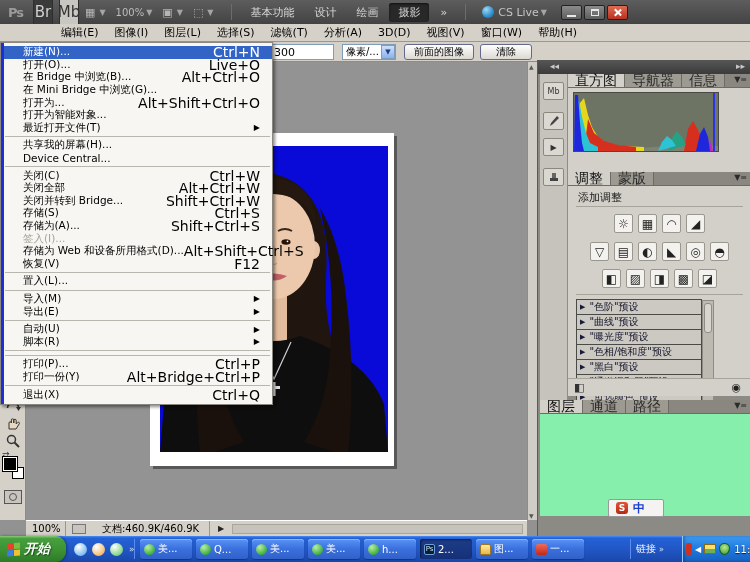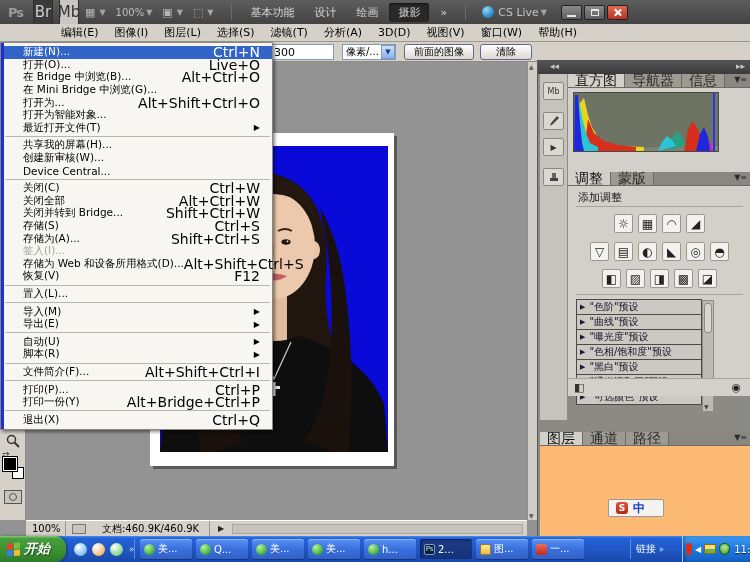--- a/index.html
+++ b/index.html
@@ -132,21 +132,21 @@
     display:flex; align-items:center; font-size:10px; color:#14142a; cursor:default; }
   .preset-row .tri { font-size:7px; margin:0 4px 0 3px; color:#1a1a3a; }
   .preset-scroll { position:absolute; left:134px; top:128px; width:12px; height:112px; background:#bdbab2; border:1px solid #8f8c84; }
   .preset-thumb { position:absolute; left:1px; top:2px; width:8px; height:30px; background:#d8d5ce; border:1px solid #8f8c84; border-radius:3px; }
   .preset-dn { position:absolute; left:1px; bottom:1px; font-size:6px; color:#444; }
   .adj-footer { position:absolute; left:0; bottom:0; width:183px; height:18px; border-top:1px solid #a7a49c;
     background:#d3d0c9; }
   .adj-footer .f-l { position:absolute; left:6px; top:2px; font-size:11px; color:#333; }
   .adj-footer .f-r { position:absolute; right:10px; top:2px; font-size:11px; color:#222; }
 
-  .layers-panel { position:absolute; left:2px; top:372px; width:211px; height:116px; background:#fdba74; }
+  .layers-panel { position:absolute; left:2px; top:340px; width:211px; height:116px; background:#86efac; }
 
   
   .ime { position:absolute; left:608px; top:499px; width:56px; height:18px; background:#f4f3f1; border:1px solid #9a9a9a;
     border-radius:2px; display:flex; align-items:center; z-index:40; }
   .ime-s { width:12px; height:12px; background:linear-gradient(#e2543a,#b22a14); color:#fff; border-radius:3px;
     font-size:9px; font-weight:bold; display:flex; align-items:center; justify-content:center; margin:0 5px 0 7px; }
   .ime-zh { color:#1a3fd0; font-size:12px; font-weight:bold; }
 
   
   .taskbar { position:absolute; left:0; top:536px; width:750px; height:26px;
@@ -486,24 +486,20 @@
       <div class="fm-item">
         <span class="fm-label">最近打开文件(T)</span>
         <span class="fm-sub">▶</span>
       </div>
       <div class="fm-sep"></div>
       <div class="fm-item">
         <span class="fm-label">共享我的屏幕(H)...</span>
         <span class="fm-sc"></span>
       </div>
       <div class="fm-item">
-        <span class="fm-label">创建新审核(W)...</span>
-        <span class="fm-sc"></span>
-      </div>
-      <div class="fm-item">
         <span class="fm-label">Device Central...</span>
         <span class="fm-sc"></span>
       </div>
       <div class="fm-sep"></div>
       <div class="fm-item">
         <span class="fm-label">关闭(C)</span>
         <span class="fm-sc">Ctrl+W</span>
       </div>
       <div class="fm-item">
         <span class="fm-label">关闭全部</span>
@@ -550,24 +546,20 @@
       <div class="fm-sep"></div>
       <div class="fm-item">
         <span class="fm-label">自动(U)</span>
         <span class="fm-sub">▶</span>
       </div>
       <div class="fm-item">
         <span class="fm-label">脚本(R)</span>
         <span class="fm-sub">▶</span>
       </div>
       <div class="fm-sep"></div>
-      <div class="fm-item">
-        <span class="fm-label">文件简介(F)...</span>
-        <span class="fm-sc">Alt+Shift+Ctrl+I</span>
-      </div>
       <div class="fm-sep"></div>
       <div class="fm-item">
         <span class="fm-label">打印(P)...</span>
         <span class="fm-sc">Ctrl+P</span>
       </div>
       <div class="fm-item">
         <span class="fm-label">打印一份(Y)</span>
         <span class="fm-sc">Alt+Bridge+Ctrl+P</span>
       </div>
       <div class="fm-sep"></div>

